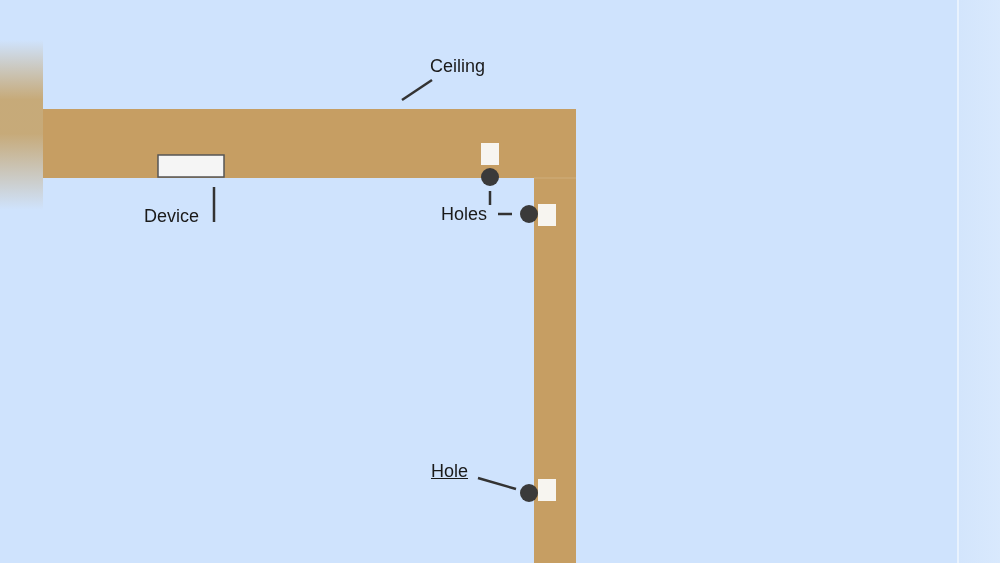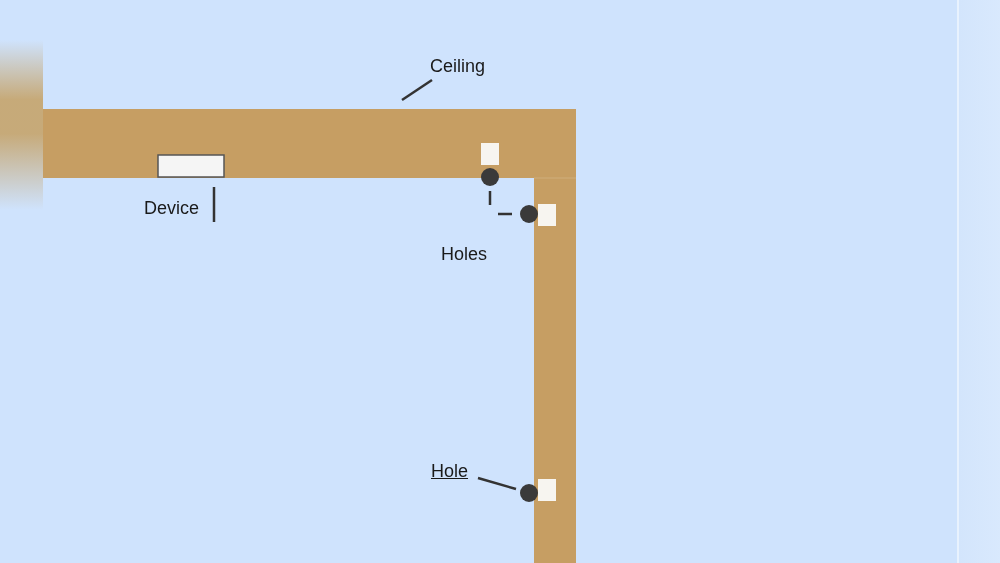--- a/index.html
+++ b/index.html
@@ -48,18 +48,18 @@
     <circle cx="529" cy="493" r="9" fill="#3a3a3a"></circle>
 
     <line x1="432" y1="80" x2="402" y2="100" stroke="#333" stroke-width="2.5"></line>
     <line x1="214" y1="187" x2="214" y2="222" stroke="#333" stroke-width="2.5"></line>
     <line x1="490" y1="191" x2="490" y2="205" stroke="#333" stroke-width="2.5"></line>
     <line x1="498" y1="214" x2="512" y2="214" stroke="#333" stroke-width="2.5"></line>
     <line x1="478" y1="478" x2="516" y2="489" stroke="#333" stroke-width="2.5"></line>
   </svg>
 
   <div class="label" style="left:430px; top:57px;">Ceiling</div>
-  <div class="label" style="left:144px; top:199px;">Device</div>
-  <div class="label" style="left:441px; top:205px;margin-top:40px;">Holes</div>
+  <div class="label" style="left:144px; top:207px;">Device</div>
+  <div class="label" style="left:441px; top:205px;">Holes</div>
   <div class="label" style="left:431px; top:462px;text-decoration:underline;">Hole</div>
 
   <div class="right-panel"></div>
 </div>
 
 </body></html>

